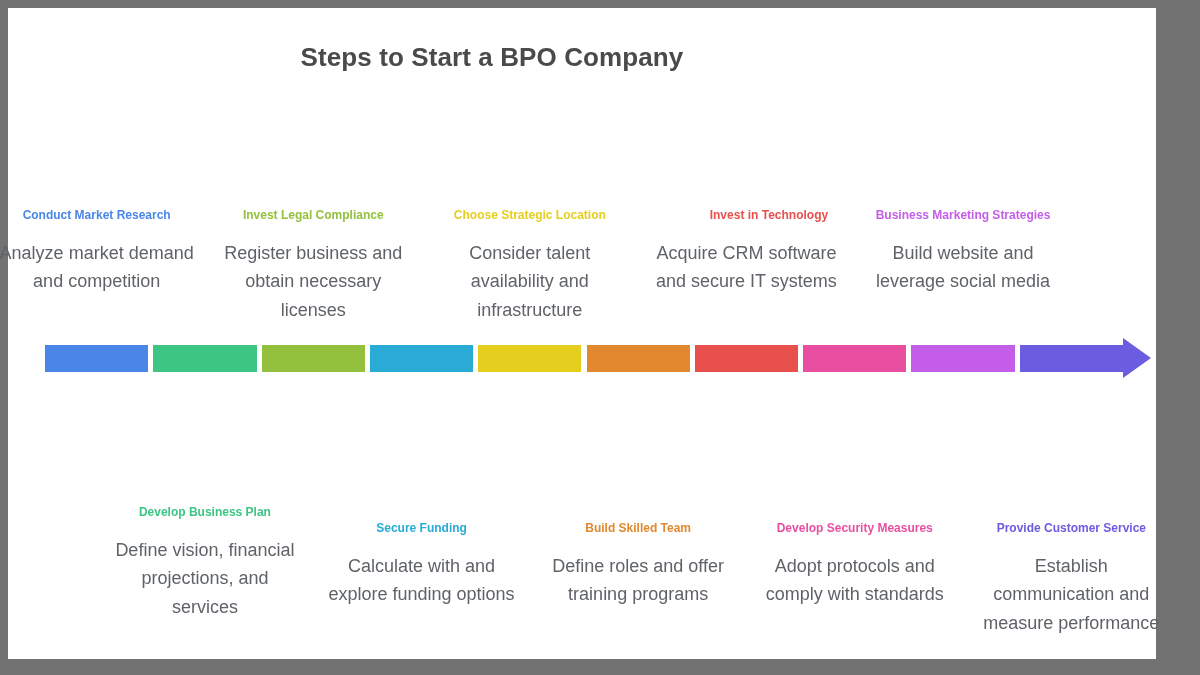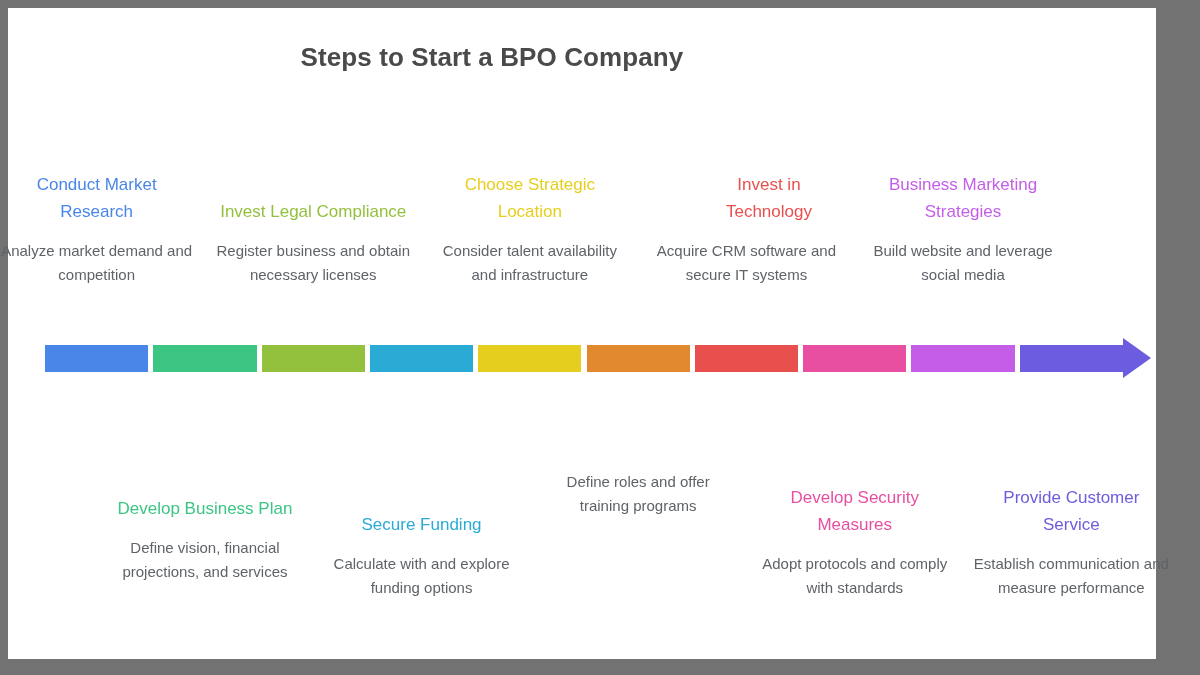--- a/index.html
+++ b/index.html
@@ -52,26 +52,27 @@
     width: 0;
     height: 0;
   }
 
   
   .step {
     position: absolute;
     text-align: center;
   }
   .step .head {
-    font-size: 17px;
-    font-weight: normal;
+    font-size: 12px;
+    font-weight: bold;
     line-height: 1.6;
+    text-align: right;
   }
   .step .desc {
-    font-size: 15px;
+    font-size: 18px;
     color: #5f6368;
     line-height: 1.58;
     margin-top: 14px;
   }
   
   .step.top {
     bottom: auto;
   }
   .step.top .headwrap {
     display: flex;
@@ -132,20 +133,23 @@
         </div>
         <div class="desc" style="color: rgb(95, 99, 104);">Calculate with and explore funding options</div>
       </div>
       <div class="step top" style="width: 196px; left: 423.85px; top: 135px;">
         <div class="headwrap">
           <div class="head" style="color: rgb(230, 206, 30);">Choose Strategic Location</div>
         </div>
         <div class="desc" style="color: rgb(95, 99, 104);">Consider talent availability and infrastructure</div>
       </div>
       <div class="step bottom" style="width: 196px; left: 532.15px; top: 448px;">
+        <div class="headwrap">
+          <div class="head" style="color: rgb(226, 137, 47);">Build Skilled Team</div>
+        </div>
         <div class="desc" style="color: rgb(95, 99, 104);">Define roles and offer training programs</div>
       </div>
       <div class="step top" style="width: 196px; left: 640.45px; top: 135px;">
         <div class="headwrap">
           <div class="head" style="color: rgb(232, 80, 78); margin-left: 45px;">Invest in Technology</div>
         </div>
         <div class="desc" style="color: rgb(95, 99, 104);">Acquire CRM software and secure IT systems</div>
       </div>
       <div class="step bottom" style="width: 196px; left: 748.75px; top: 448px;">
         <div class="headwrap">

